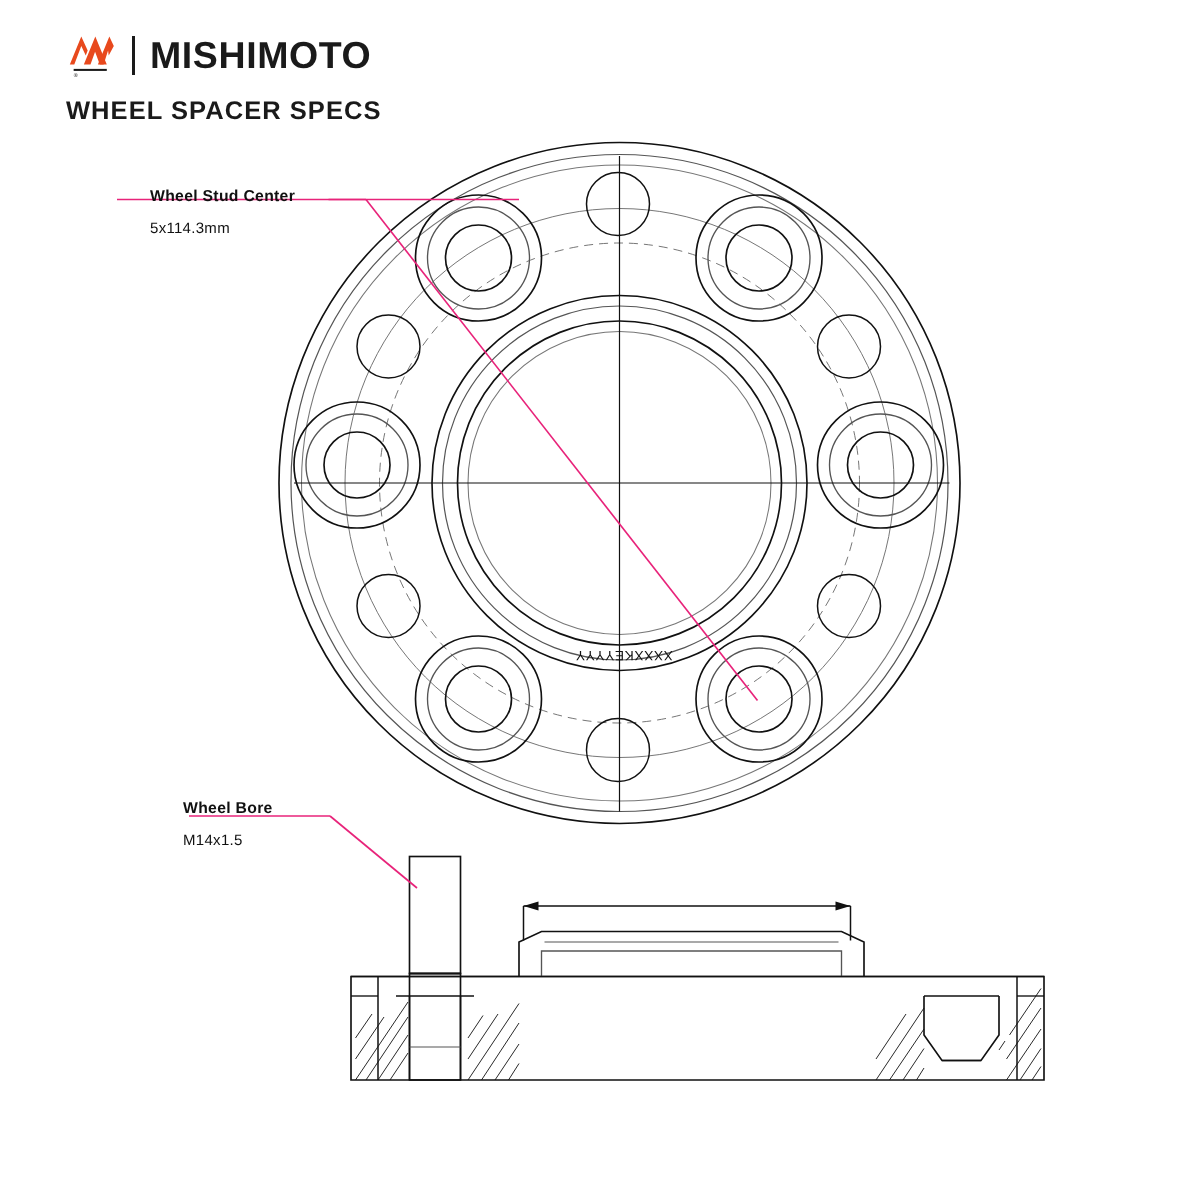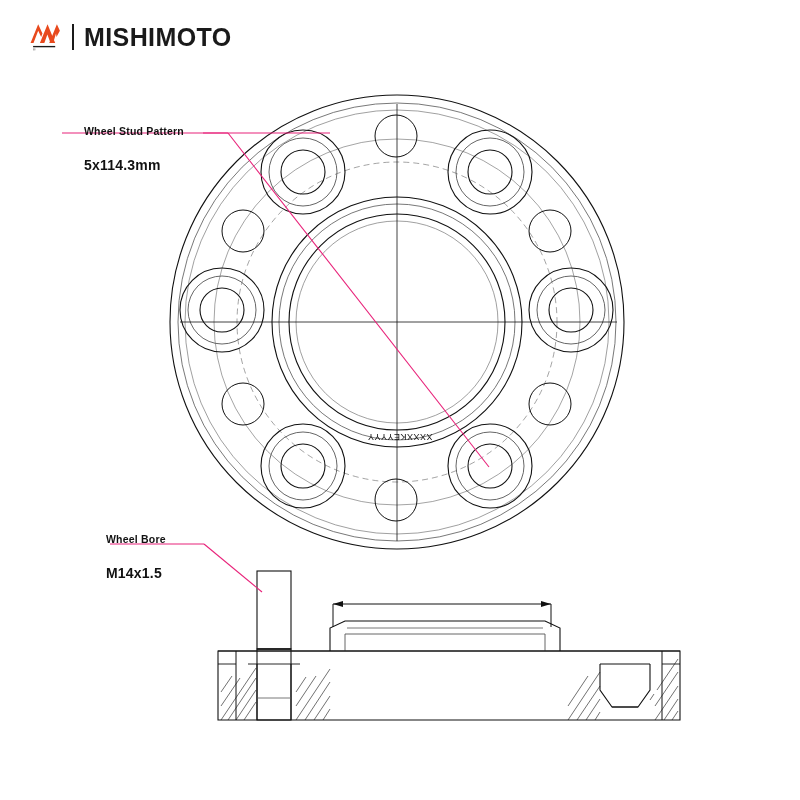--- a/index.html
+++ b/index.html
@@ -10,21 +10,21 @@
   body {
     width: 800px;
     height: 800px;
     font-family: "Liberation Sans", sans-serif;
     color: #111111;
     position: relative;
     overflow: hidden;
   }
   #stage {
     position: absolute;
-    left: 0; top: 0;
+    left: 16px; top: 0;
     width: 652px;
     height: 800px;
     border-radius: 20px;
   }
   
   .brand {
     position: absolute;
     left: 28px;
     top: 22px;
     display: flex;
@@ -64,26 +64,25 @@
     text-align: left;
   }
   .callout .title {
     font-size: 10.5px;
     font-weight: bold;
     color: #111111;
     letter-spacing: 0.2px;
     white-space: nowrap;
   }
   .callout .value {
-    font-size: 14px;
+    font-size: 10px;
     color: #111111;
     letter-spacing: 0.2px;
     white-space: nowrap;
-    margin-top: 20px;
-    font-weight: bold;
+    margin-top: 10px;
   }
   #callout-stud-pattern { left: 84px; top: 125px; }
   #callout-wheel-stud  { left: 106px; top: 533px; }
   #callout-center-bore {
     left: 333px;
     top: 586px;
     width: 215px;
     text-align: center;
   }
   #callout-center-bore .title,
@@ -111,20 +110,21 @@
       <path d="M3 24 L12 2 L17 13 L15.5 17 L12 9.5 L6.5 24 Z" fill="#e8491d"></path>
       <path d="M14 24 L23 2 L32 24 L26.5 24 L22.8 14 L19.2 24 Z" fill="#e8491d"></path>
       <path d="M25 24 L34 2 L37.5 9.5 L33.5 17 L33 13 L29.5 24 Z" fill="#e8491d"></path>
       <rect x="6" y="27.5" width="26" height="1.6" fill="#1a1a1a"></rect>
       <text x="6" y="33.6" font-size="4.2" fill="#1a1a1a" font-family="Liberation Sans, sans-serif">®</text>
     </svg>
     <div class="brand-divider"></div>
     <div class="brand-name">MISHIMOTO</div>
   </div>
 
+  <div class="subtitle">WHEEL SPACER SPECS</div>
 
   <svg width="800" height="800" viewBox="0 0 800 800" style="position:absolute;left:0;top:0;">
 
     <g fill="none" stroke="#111111" stroke-width="1.1">
 
       <circle cx="397" cy="322" r="227"></circle>
       <circle cx="397" cy="322" r="219" stroke="#555555" stroke-width="0.8"></circle>
       <circle cx="397" cy="322" r="212" stroke="#777777" stroke-width="0.7"></circle>
 
       <circle cx="397" cy="322" r="125"></circle>
@@ -262,21 +262,21 @@
     <g stroke="#111111" stroke-width="1">
       <line x1="333" y1="604" x2="333" y2="627"></line>
       <line x1="551" y1="604" x2="551" y2="627"></line>
       <line x1="333" y1="604" x2="551" y2="604"></line>
       <path d="M333 604 L343 601 L343 607 Z" fill="#111111" stroke="none"></path>
       <path d="M551 604 L541 601 L541 607 Z" fill="#111111" stroke="none"></path>
     </g>
   </svg>
 
   <div class="callout" id="callout-stud-pattern">
-    <div class="title">Wheel Stud Pattern</div>
+    <div class="title">Wheel Stud Center</div>
     <div class="value">5x114.3mm</div>
   </div>
 
   <div class="callout" id="callout-wheel-stud">
     <div class="title">Wheel Bore</div>
     <div class="value">M14x1.5</div>
   </div>
 
 
   <div class="etch-text">XXXXKEYYYY</div>

